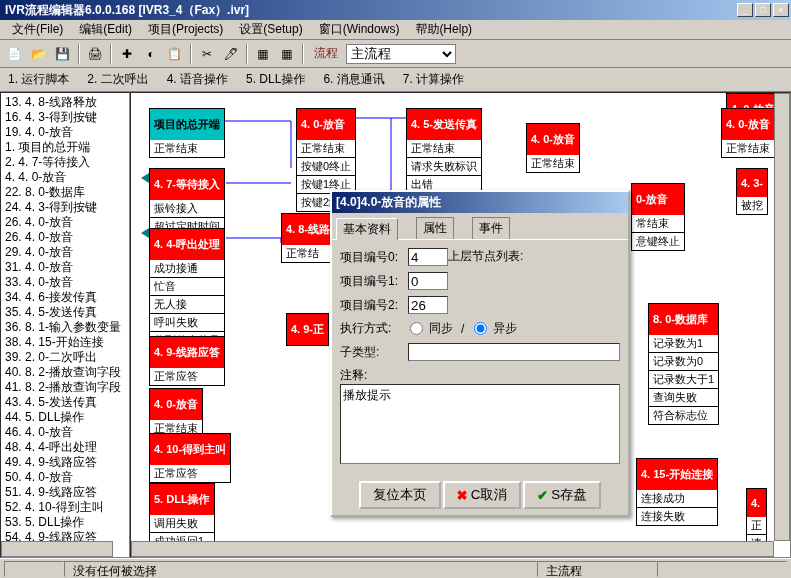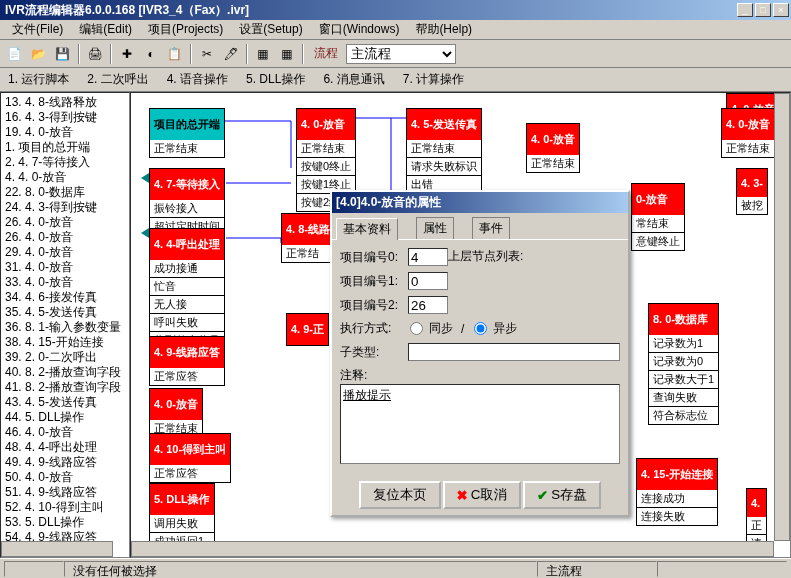--- a/index.html
+++ b/index.html
@@ -32,21 +32,21 @@
 .dialog { position: absolute; left: 330px; top: 190px; width: 300px; background: #d4d0c8; border: 2px outset #fff; box-shadow: 2px 2px 4px rgba(0,0,0,0.4); }
 .dialog-title { background: linear-gradient(to right, #0a246a, #a6caf0); color: #fff; padding: 2px 4px; font-size: 12px; font-weight: bold; }
 .dialog-tabs { display: flex; padding: 4px 4px 0 4px; }
 .dialog-tab { padding: 2px 6px; border: 1px solid #808080; border-bottom: none; background: #d4d0c8; cursor: pointer; margin-right: 18px; }
 .dialog-tab.active { background: #d4d0c8; border-top: 1px solid #fff; border-left: 1px solid #fff; position: relative; top: 1px; }
 .dialog-body { border-top: 1px solid #fff; padding: 8px; }
 .dlg-row { display: flex; align-items: center; margin-bottom: 6px; gap: 4px; }
 .dlg-label { width: 64px; }
 .dlg-input { border: 1px inset #808080; background: #fff; height: 18px; padding: 0 2px; }
 .dlg-list { border: 1px inset #808080; background: #fff; width: 110px; height: 56px; overflow-y: scroll; font-size: 11px; padding: 1px; }
-.dlg-textarea { border: 1px inset #808080; background: #fff; width: 100%; height: 80px; padding: 2px; resize: none; font-family: inherit; font-size: 12px; text-decoration: underline; }
+.dlg-textarea { border: 1px inset #808080; background: #fff; width: 100%; height: 80px; padding: 2px; resize: none; font-family: inherit; font-size: 12px; }
 .dlg-btns { display: flex; justify-content: center; gap: 2px; padding: 6px; }
 .dlg-btn { padding: 3px 12px; border: 2px outset #fff; background: #d4d0c8; cursor: pointer; display: flex; align-items: center; gap: 3px; }
 .statusbar { height: 20px; background: #d4d0c8; border-top: 1px solid #fff; display: flex; align-items: center; padding: 0 4px; position: absolute; bottom: 0; left: 0; right: 0; }
 .status-cell { border: 1px inset #d4d0c8; padding: 1px 8px; height: 16px; }
 .scrollbar-h { position: absolute; bottom: 0; left: 0; right: 16px; height: 16px; background: #d4d0c8; border: 1px solid #808080; }
 .scrollbar-v { position: absolute; right: 0; top: 0; bottom: 16px; width: 16px; background: #d4d0c8; border: 1px solid #808080; }
 .radio { margin: 0 2px; }
 </style>
 </head>
 <body>

